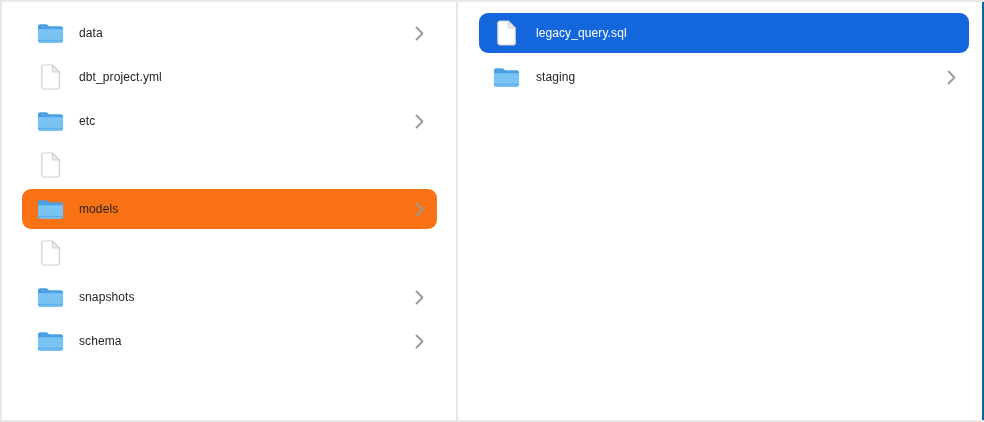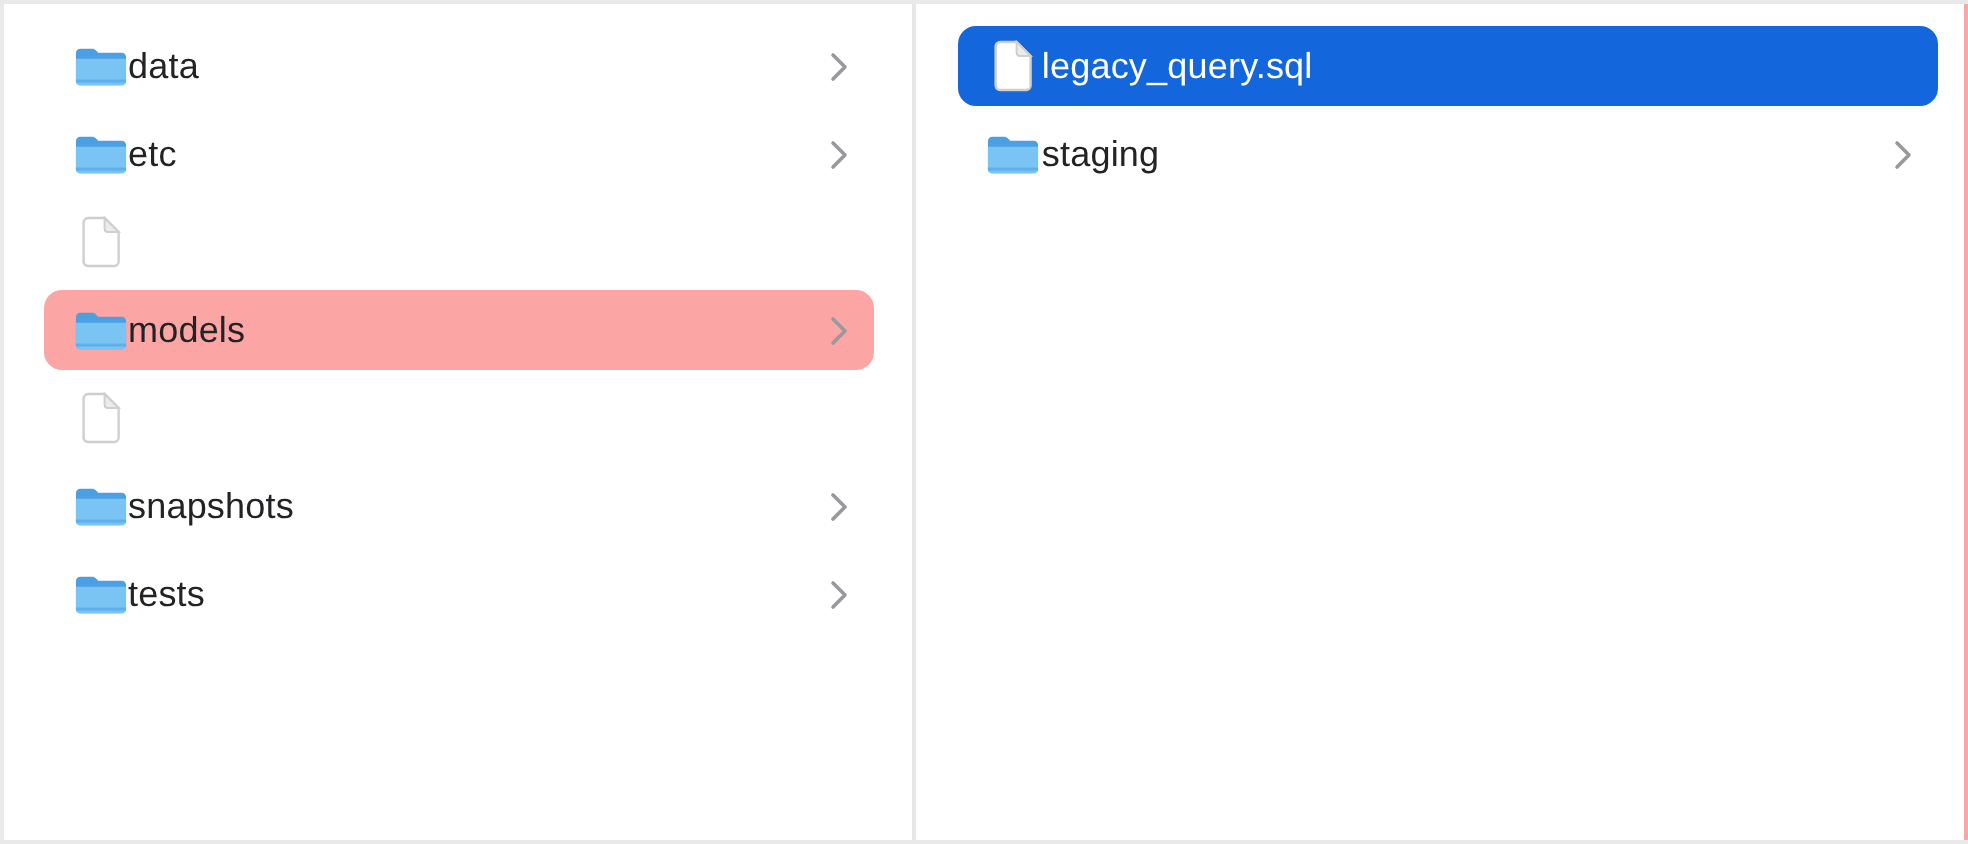--- a/index.html
+++ b/index.html
@@ -10,33 +10,33 @@
     background:#ffffff;
     border-top:2px solid #e9e9e9;
     border-left:2px solid #e9e9e9;
     border-bottom:2px solid #e9e9e9;
     font-family:"Liberation Sans","DejaVu Sans",sans-serif;
     color:#232326;
     overflow:hidden;
   }
   .col{box-sizing:border-box;padding-top:11px;overflow:hidden;}
   .col-left{width:488px;border-right:2px solid #e7e7e7;padding-left:20px;padding-right:19px;}
-  .col-right{width:564px;border-right:2px solid #fca5a5;padding-left:21px;padding-right:13px;}
+  .col-right{width:564px;border-right:2px solid #0369a1;padding-left:21px;padding-right:13px;}
   .col-empty{flex:1;background:#ffffff;}
   .row{
     height:40px;margin-bottom:4px;border-radius:9px;
     display:flex;align-items:center;
     padding-left:14px;padding-right:13px;
     box-sizing:border-box;
   }
-  .row.sel-gray{background:#fca5a5;}
+  .row.sel-gray{background:#f97316;}
   .row.sel-blue{background:#1466dc;color:#ffffff;}
   .icon{width:28px;display:flex;justify-content:center;align-items:center;flex:none;}
   .label{
-    margin-left:0;font-size:18px;line-height:1;
+    margin-left:15px;font-size:12px;line-height:1;
     white-space:nowrap;letter-spacing:.1px;
   }
   .chev{margin-left:auto;display:flex;align-items:center;flex:none;}
 </style>
 </head>
 <body>
 
 <div class="finder">
 
   <div class="col col-left">
@@ -47,20 +47,29 @@
     <path d="M1 7.2 h26 v11.6 c0 1.2 -1 2.2 -2.2 2.2 H3.2 C2 21 1 20 1 18.8 Z" fill="#7ac4f3"></path>
     <rect x="1" y="18" width="26" height="1.6" fill="#5fb0ea"></rect>
   </svg>
 </span>
       <span class="label">data</span>
       <span class="chev">
   <svg width="9" height="15" viewBox="0 0 9 15" aria-hidden="true">
     <path d="M1.5 1.5 L7.5 7.5 L1.5 13.5" fill="none" stroke="#98989d" stroke-width="1.8" stroke-linecap="round" stroke-linejoin="round"></path>
   </svg>
 </span>
+    </div>
+    <div class="row">
+      <span class="icon">
+  <svg width="21" height="27" viewBox="0 0 21 27" aria-hidden="true">
+    <path d="M1.8 3.2 C1.8 2 2.8 1 4 1 h8.3 l7 7 v14.8 c0 1.2 -1 2.2 -2.2 2.2 H4 c-1.2 0 -2.2 -1 -2.2 -2.2 Z" fill="#ffffff" stroke="#cfcfcf" stroke-width="1.2"></path>
+    <path d="M12.3 1 l7 7 h-5.4 c-.9 0 -1.6 -.7 -1.6 -1.6 Z" fill="#ececec" stroke="#cfcfcf" stroke-width="1"></path>
+  </svg>
+</span>
+      <span class="label">dbt_project.yml</span>
     </div>
     <div class="row">
       <span class="icon">
   <svg width="27" height="22" viewBox="0 0 28 22" aria-hidden="true">
     <path d="M1 4.2 C1 3 2 2 3.2 2 h6.4 c.5 0 1 .2 1.4 .6 l1.6 1.5 h12.2 C26 4.1 27 5.1 27 6.3 v12.5 c0 1.2 -1 2.2 -2.2 2.2 H3.2 C2 21 1 20 1 18.8 Z" fill="#4ba0e2"></path>
     <path d="M1 7.2 h26 v11.6 c0 1.2 -1 2.2 -2.2 2.2 H3.2 C2 21 1 20 1 18.8 Z" fill="#7ac4f3"></path>
     <rect x="1" y="18" width="26" height="1.6" fill="#5fb0ea"></rect>
   </svg>
 </span>
       <span class="label">etc</span>
@@ -117,21 +126,21 @@
 </span>
     </div>
     <div class="row">
       <span class="icon">
   <svg width="27" height="22" viewBox="0 0 28 22" aria-hidden="true">
     <path d="M1 4.2 C1 3 2 2 3.2 2 h6.4 c.5 0 1 .2 1.4 .6 l1.6 1.5 h12.2 C26 4.1 27 5.1 27 6.3 v12.5 c0 1.2 -1 2.2 -2.2 2.2 H3.2 C2 21 1 20 1 18.8 Z" fill="#4ba0e2"></path>
     <path d="M1 7.2 h26 v11.6 c0 1.2 -1 2.2 -2.2 2.2 H3.2 C2 21 1 20 1 18.8 Z" fill="#7ac4f3"></path>
     <rect x="1" y="18" width="26" height="1.6" fill="#5fb0ea"></rect>
   </svg>
 </span>
-      <span class="label">tests</span>
+      <span class="label">schema</span>
       <span class="chev">
   <svg width="9" height="15" viewBox="0 0 9 15" aria-hidden="true">
     <path d="M1.5 1.5 L7.5 7.5 L1.5 13.5" fill="none" stroke="#98989d" stroke-width="1.8" stroke-linecap="round" stroke-linejoin="round"></path>
   </svg>
 </span>
     </div>
   </div>
 
   <div class="col col-right">
     <div class="row sel-blue">

